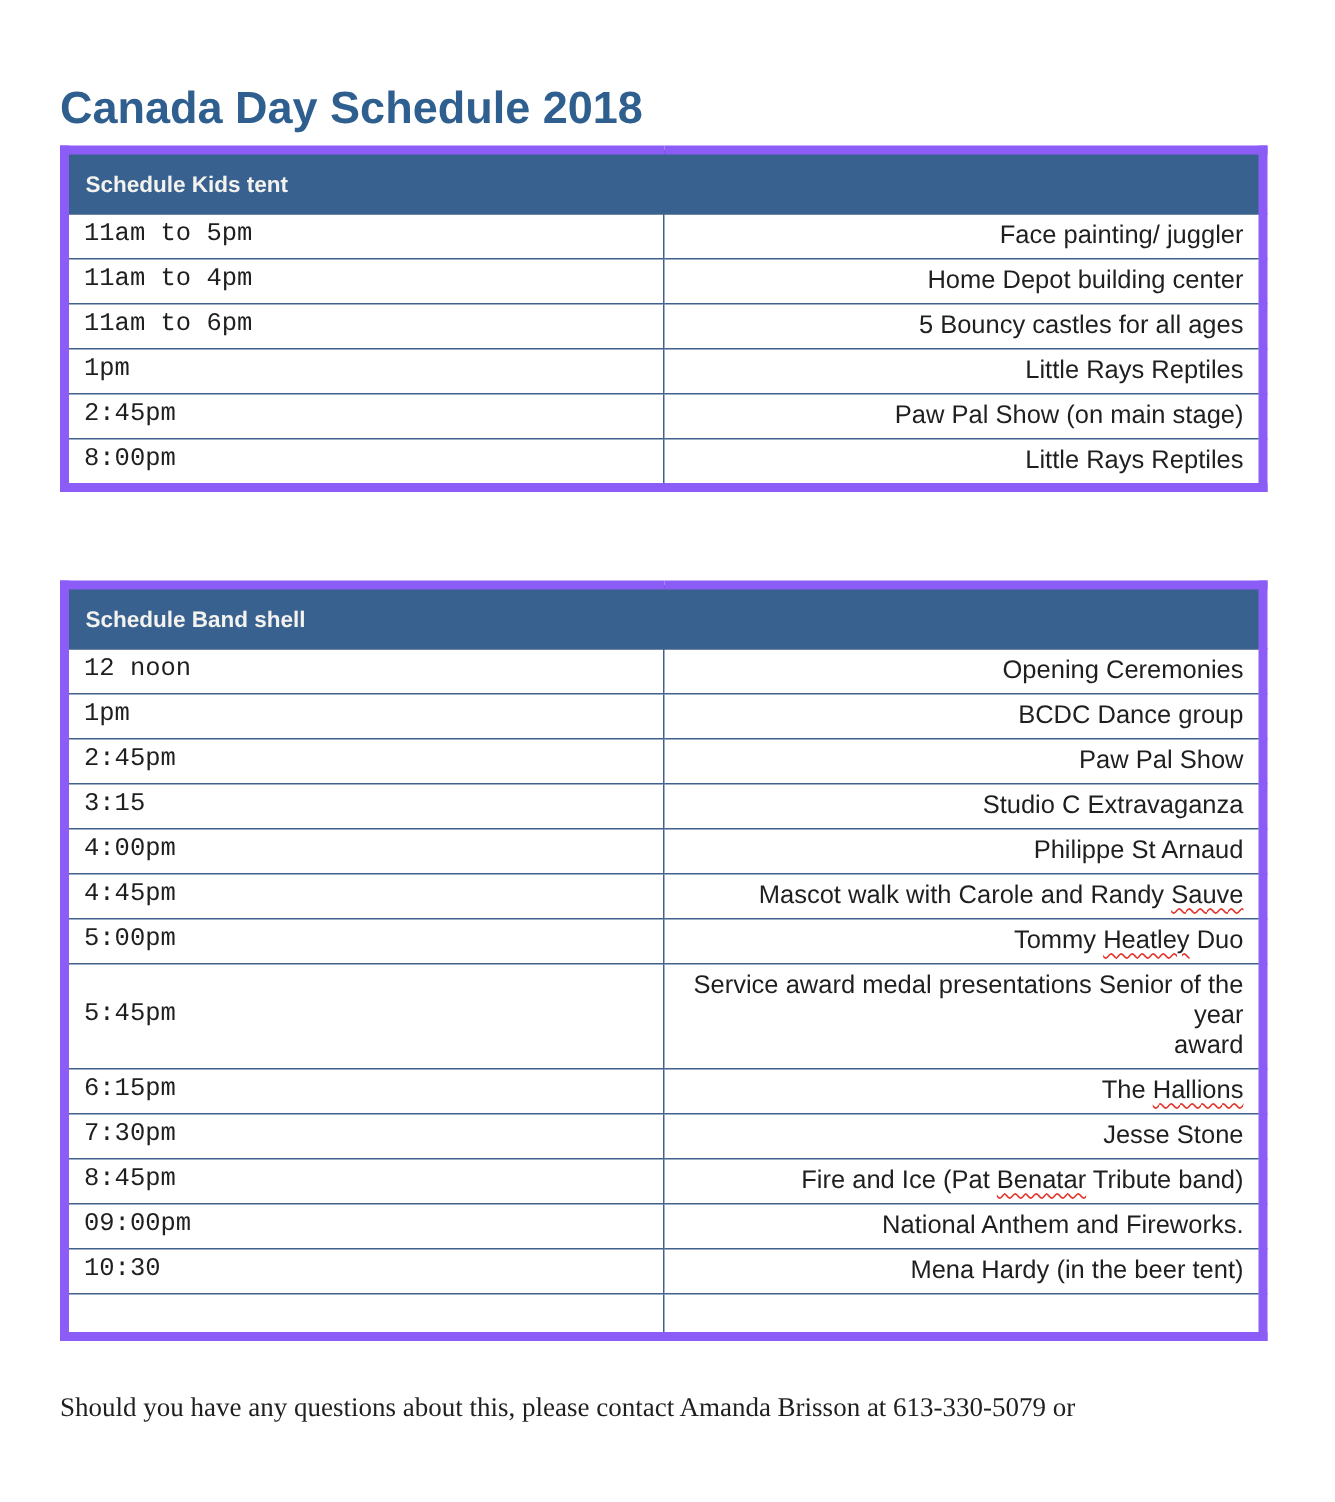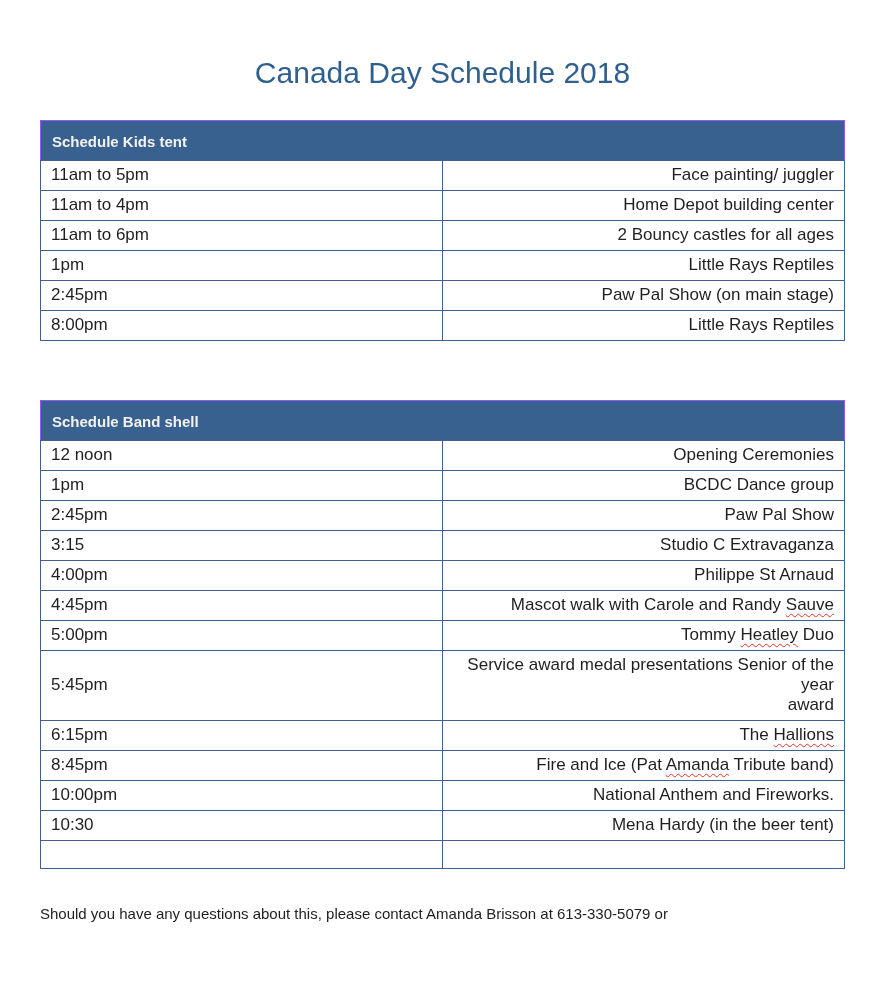--- a/index.html
+++ b/index.html
@@ -8,68 +8,68 @@
     width: 890px;
     height: 1001px;
     font-family: "Liberation Sans", sans-serif;
     color: #1f1f1f;
     overflow: hidden;
   }
   .page { padding: 55px 45px 0 40px; }
 
   .title {
     font-size: 30px;
-    font-weight: 400;
+    font-weight: 700;
     color: #2f5f8f;
     line-height: 35px;
-    margin-bottom: 30px;
-    text-align: center;
+    margin-bottom: 7px;
   }
 
   table.sched {
     width: 805px;
     border-collapse: collapse;
-    border: 1px solid #8b5cf6;
+    border: 6px solid #8b5cf6;
     table-layout: fixed;
   }
   table.sched th {
     background: #38618f;
     color: #f3f2ee;
     text-align: left;
     font-size: 15px;
     font-weight: 700;
     padding: 12px 11px 10px 11px;
   }
   table.sched td {
     border: 1px solid #40618c;
     font-size: 17px;
     line-height: 20px;
     padding: 4px 10px 5px 10px;
     height: 28px;
     vertical-align: middle;
   }
-  td.time { width: 289px; }
+  td.time { width: 289px; font-family: Liberation Mono, monospace; }
   td.event { white-space: pre-line; text-align: right; }
 
   .band-shell-section { margin-top: 59px; border-radius: 15px; }
 
   .misspell {
     text-decoration: underline;
     text-decoration-style: wavy;
     text-decoration-color: #e3342b;
     text-decoration-thickness: 1px;
     text-underline-offset: 3px;
   }
 
   .footer {
     margin-top: 31px;
     width: 810px;
-    font-size: 15px;
+    font-size: 18px;
     line-height: 27px;
     color: #1f1f1f;
+    font-family: Liberation Serif, serif;
   }
 </style>
 </head>
 <body>
 
 <div class="page">
 
   <h1 class="title">Canada Day Schedule 2018</h1>
 
   <section>
@@ -85,21 +85,21 @@
     <td class="event">Face painting/ juggler</td>
   </tr>
 
   <tr>
     <td class="time">11am to 4pm</td>
     <td class="event">Home Depot building center</td>
   </tr>
 
   <tr>
     <td class="time">11am to 6pm</td>
-    <td class="event">2 Bouncy castles for all ages</td>
+    <td class="event">5 Bouncy castles for all ages</td>
   </tr>
 
   <tr>
     <td class="time">1pm</td>
     <td class="event">Little Rays Reptiles</td>
   </tr>
 
   <tr>
     <td class="time">2:45pm</td>
     <td class="event">Paw Pal Show (on main stage)</td>
@@ -161,28 +161,32 @@
     <td class="time">5:45pm</td>
     <td class="event">Service award medal presentations Senior of the year
 award</td>
   </tr>
 
   <tr>
     <td class="time">6:15pm</td>
     <td class="event">The <span class="misspell">Hallions</span></td>
   </tr>
 
+  <tr>
+    <td class="time">7:30pm</td>
+    <td class="event">Jesse Stone</td>
+  </tr>
 
   <tr>
     <td class="time">8:45pm</td>
-    <td class="event">Fire and Ice (Pat <span class="misspell">Amanda</span> Tribute band)</td>
-  </tr>
-
-  <tr>
-    <td class="time">10:00pm</td>
+    <td class="event">Fire and Ice (Pat <span class="misspell">Benatar</span> Tribute band)</td>
+  </tr>
+
+  <tr>
+    <td class="time">09:00pm</td>
     <td class="event">National Anthem and Fireworks.</td>
   </tr>
 
   <tr>
     <td class="time">10:30</td>
     <td class="event">Mena Hardy (in the beer tent)</td>
   </tr>
 
   <tr>
     <td class="time"></td>

